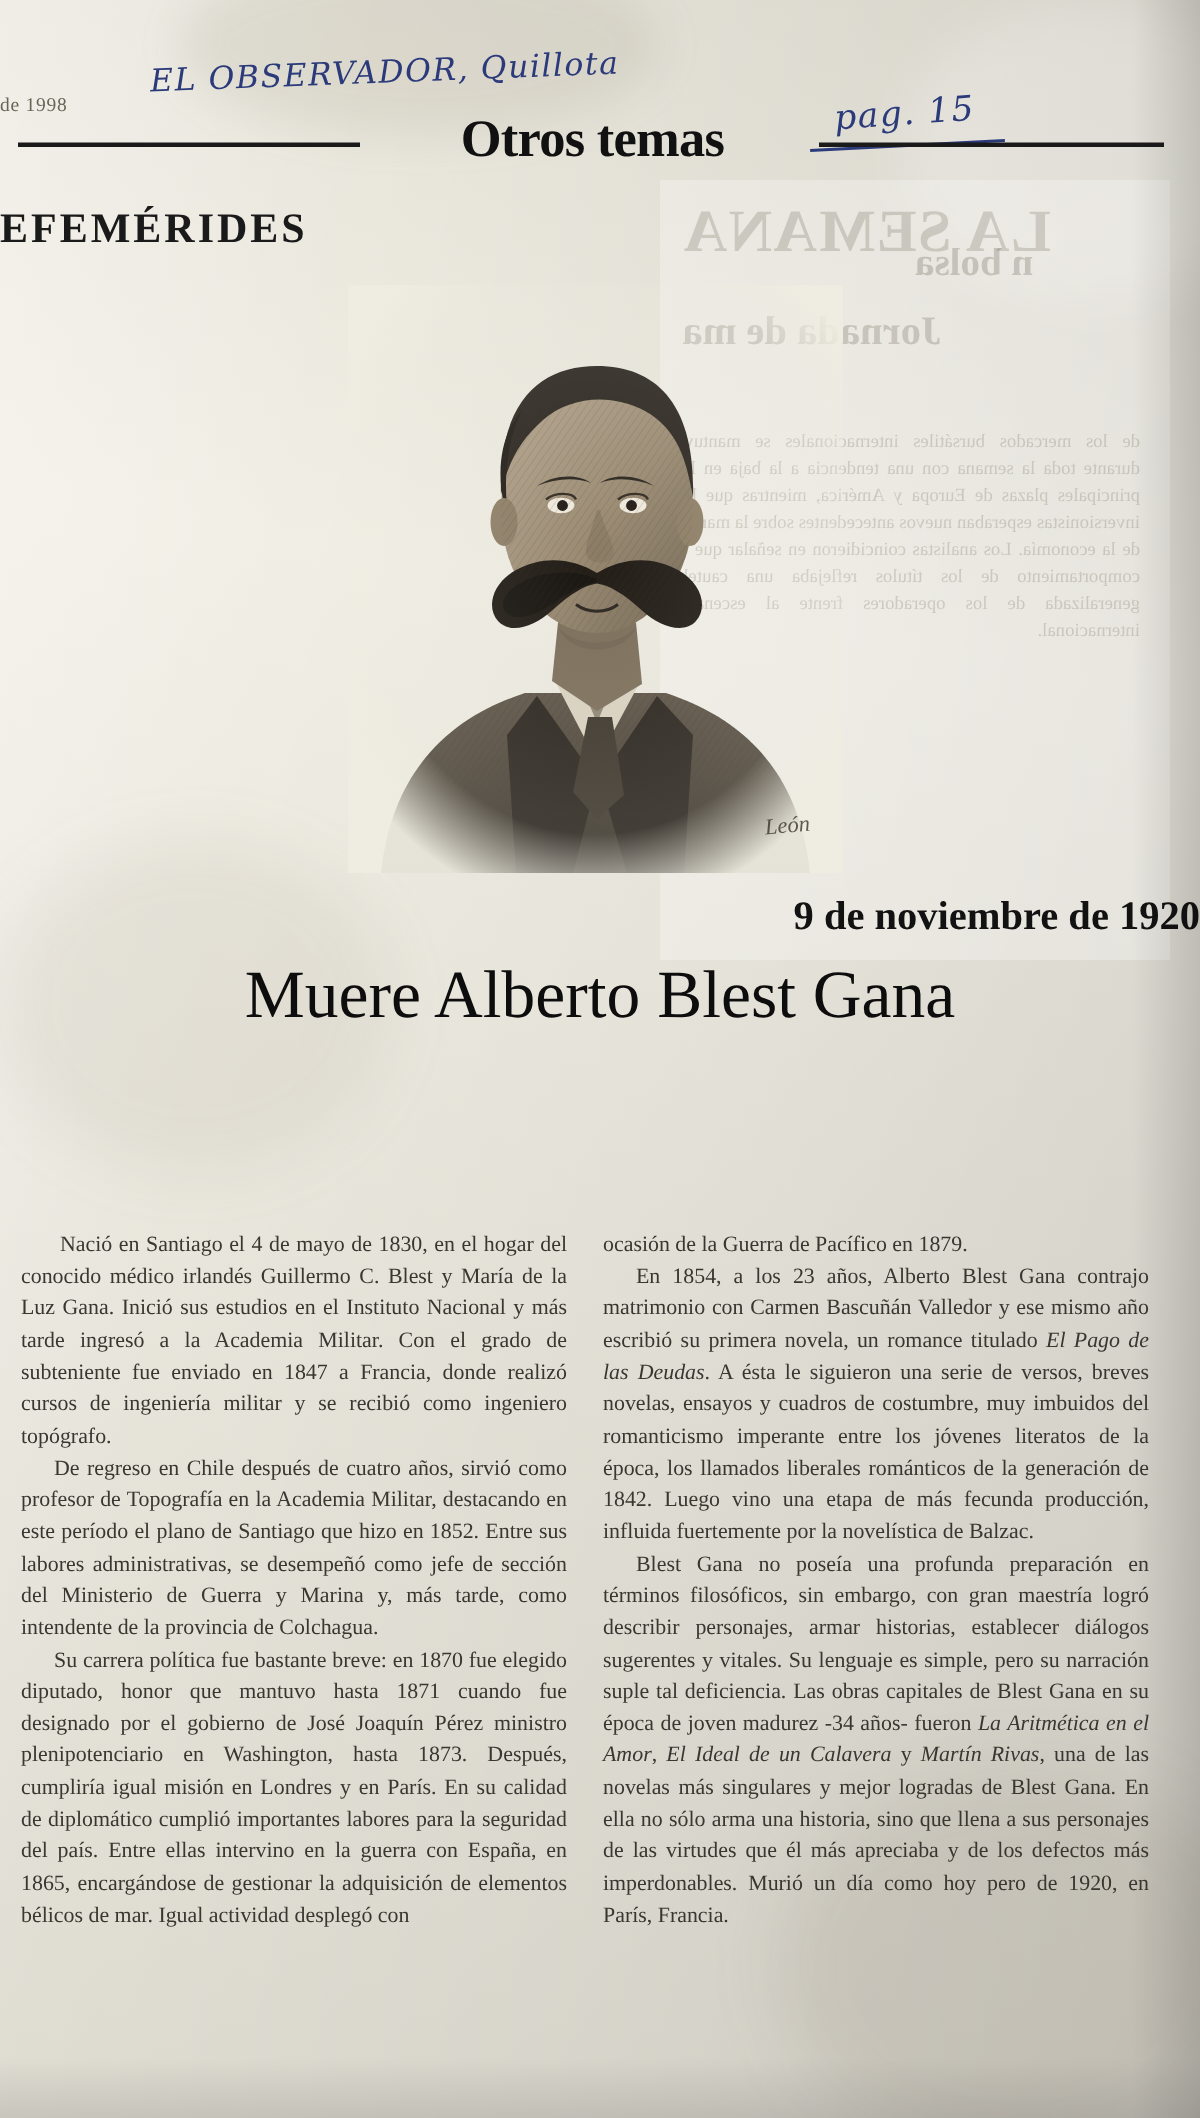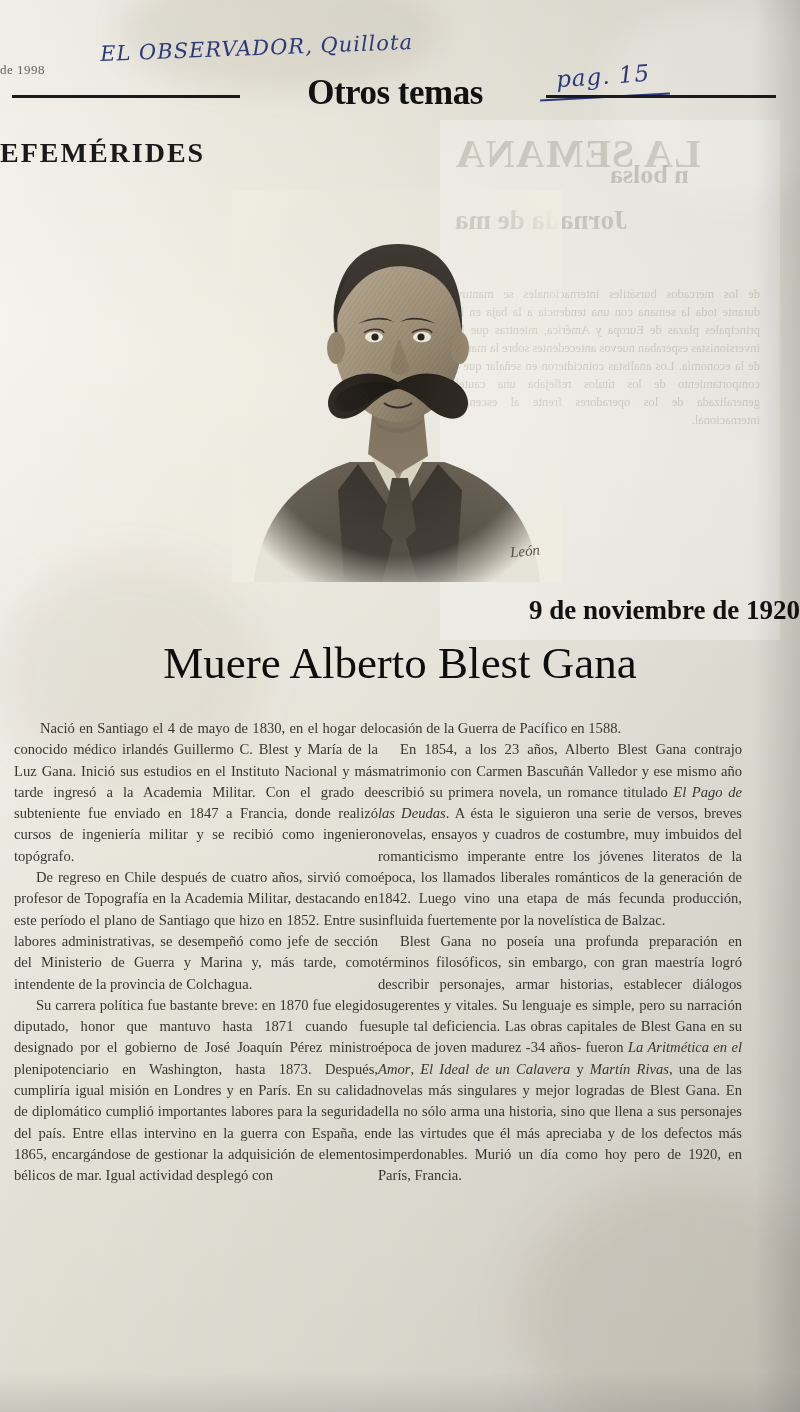--- a/index.html
+++ b/index.html
@@ -201,20 +201,22 @@
   }
 
   
   .columns {
     position: absolute;
     top: 718px;
     left: 14px;
     width: 772px;
     height: 672px;
     display: flex;
+    gap: 24px;
+    align-items: center;
   }
   .col {
     width: 364px;
     font-size: 14.6px;
     line-height: 21.3px;
     text-align: justify;
     color: #3a3630;
     font-family: "Liberation Serif", serif;
   }
   .col p { margin: 0; text-indent: 22px; }
@@ -357,21 +359,21 @@
   <div class="date-line">9 de noviembre de 1920</div>
   <div class="headline">Muere Alberto Blest Gana</div>
 
   <div class="columns">
     <div class="col">
       <p class="first">Nació en Santiago el 4 de mayo de 1830, en el hogar del conocido médico irlandés Guillermo C. Blest y María de la Luz Gana. Inició sus estudios en el Instituto Nacional y más tarde ingresó a la Academia Militar. Con el grado de subteniente fue enviado en 1847 a Francia, donde realizó cursos de ingeniería militar y se recibió como ingeniero topógrafo.</p>
       <p>De regreso en Chile después de cuatro años, sirvió como profesor de Topografía en la Academia Militar, destacando en este período el plano de Santiago que hizo en 1852. Entre sus labores administrativas, se desempeñó como jefe de sección del Ministerio de Guerra y Marina y, más tarde, como intendente de la provincia de Colchagua.</p>
       <p>Su carrera política fue bastante breve: en 1870 fue elegido diputado, honor que mantuvo hasta 1871 cuando fue designado por el gobierno de José Joaquín Pérez ministro plenipotenciario en Washington, hasta 1873. Después, cumpliría igual misión en Londres y en París. En su calidad de diplomático cumplió importantes labores para la seguridad del país. Entre ellas intervino en la guerra con España, en 1865, encargándose de gestionar la adquisición de elementos bélicos de mar. Igual actividad desplegó con</p>
     </div>
     <div class="col">
-      <p style="text-indent:0">ocasión de la Guerra de Pacífico en 1588.</p>
+      <p style="text-indent:0">ocasión de la Guerra de Pacífico en 1879.</p>
       <p>En 1854, a los 23 años, Alberto Blest Gana contrajo matrimonio con Carmen Bascuñán Valledor y ese mismo año escribió su primera novela, un romance titulado <em>El Pago de las Deudas</em>. A ésta le siguieron una serie de versos, breves novelas, ensayos y cuadros de costumbre, muy imbuidos del romanticismo imperante entre los jóvenes literatos de la época, los llamados liberales románticos de la generación de 1842. Luego vino una etapa de más fecunda producción, influida fuertemente por la novelística de Balzac.</p>
       <p>Blest Gana no poseía una profunda preparación en términos filosóficos, sin embargo, con gran maestría logró describir personajes, armar historias, establecer diálogos sugerentes y vitales. Su lenguaje es simple, pero su narración suple tal deficiencia. Las obras capitales de Blest Gana en su época de joven madurez -34 años- fueron <em>La Aritmética en el Amor</em>, <em>El Ideal de un Calavera</em> y <em>Martín Rivas</em>, una de las novelas más singulares y mejor logradas de Blest Gana. En ella no sólo arma una historia, sino que llena a sus personajes de las virtudes que él más apreciaba y de los defectos más imperdonables. Murió un día como hoy pero de 1920, en París, Francia.</p>
     </div>
   </div>
 
   <div class="edge-shadow"></div>
   <div class="edge-shadow-b"></div>
 </div>
 
 </body></html>

